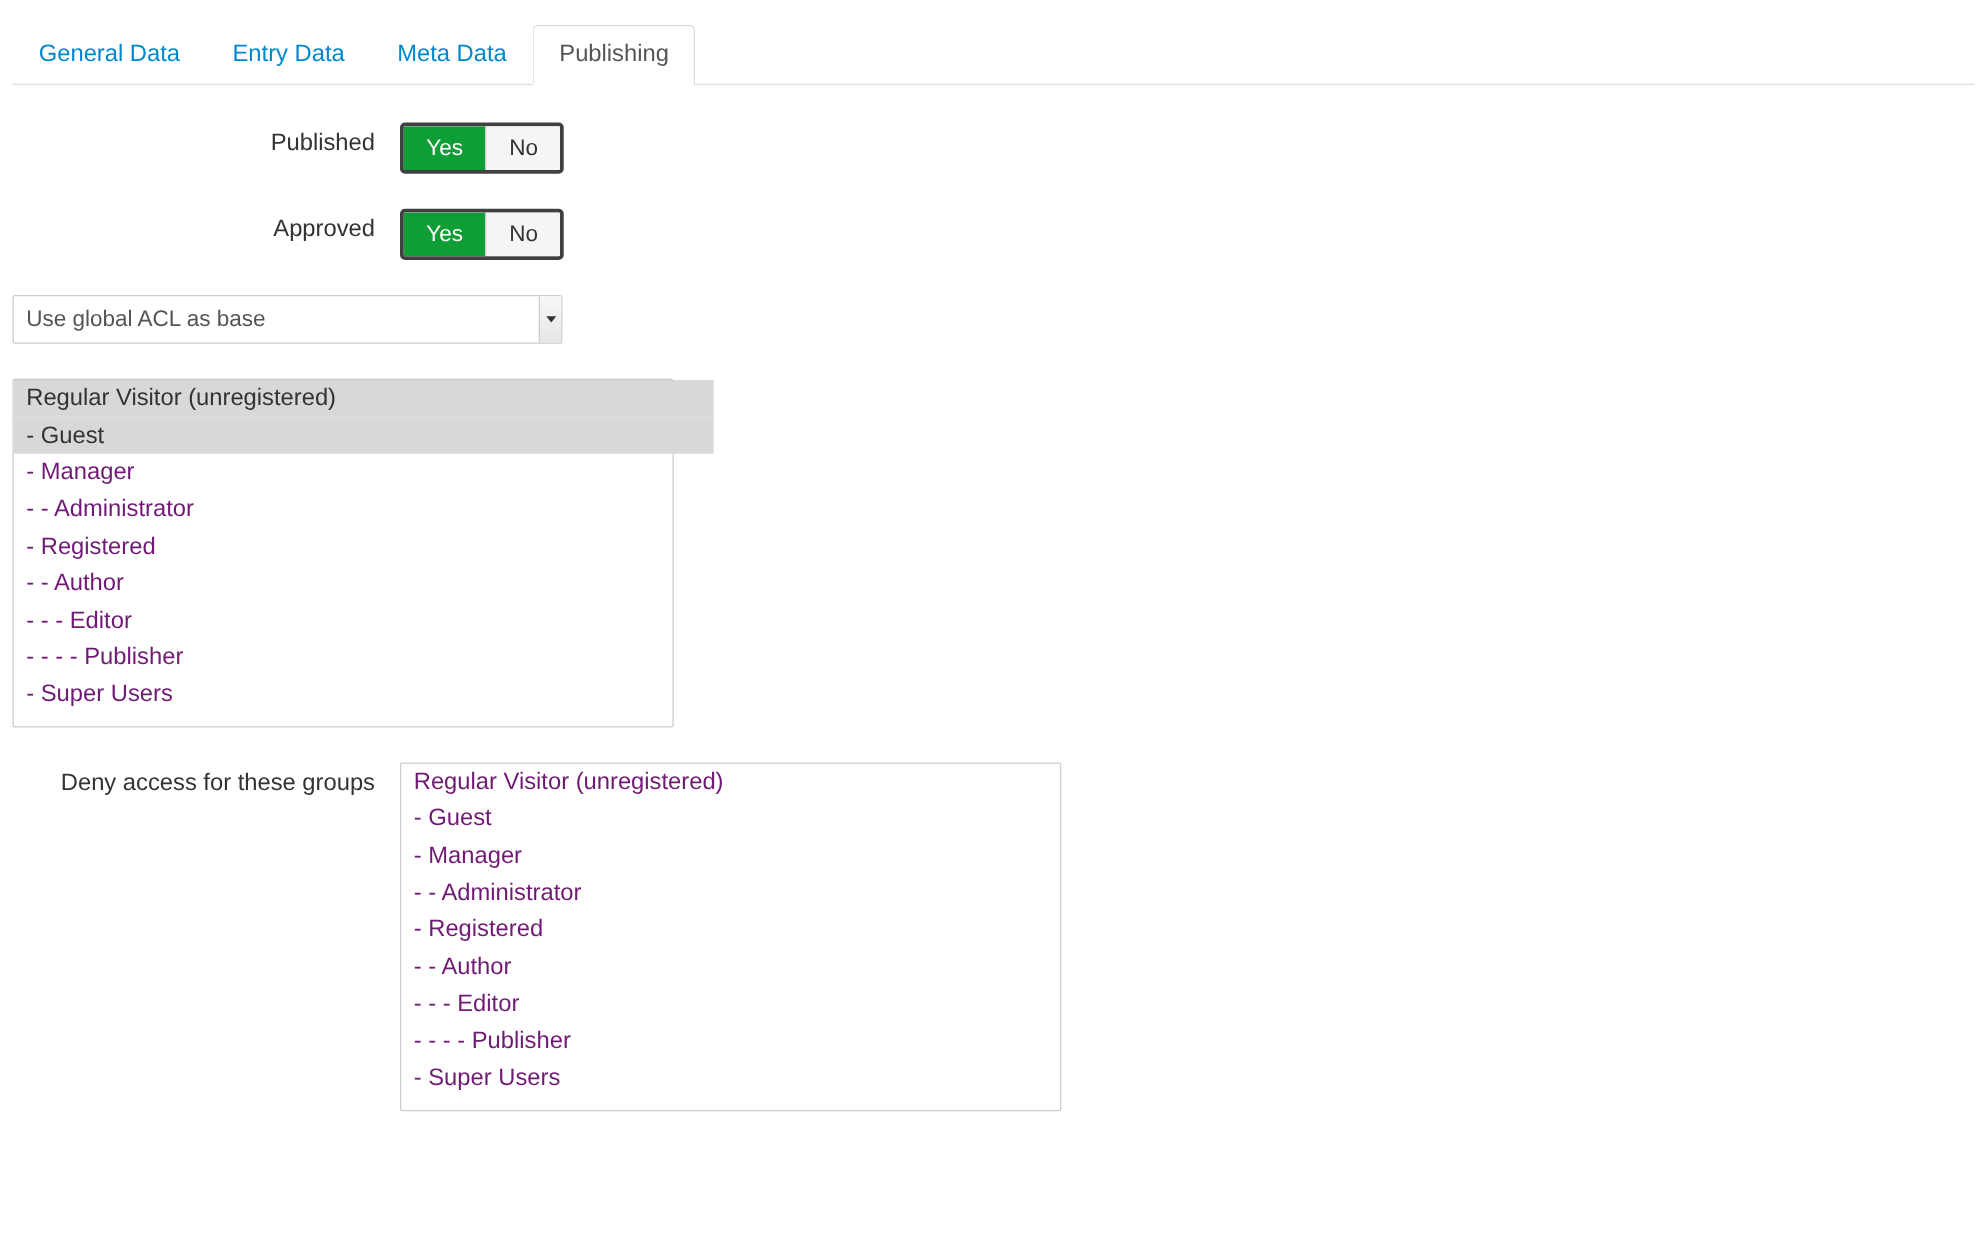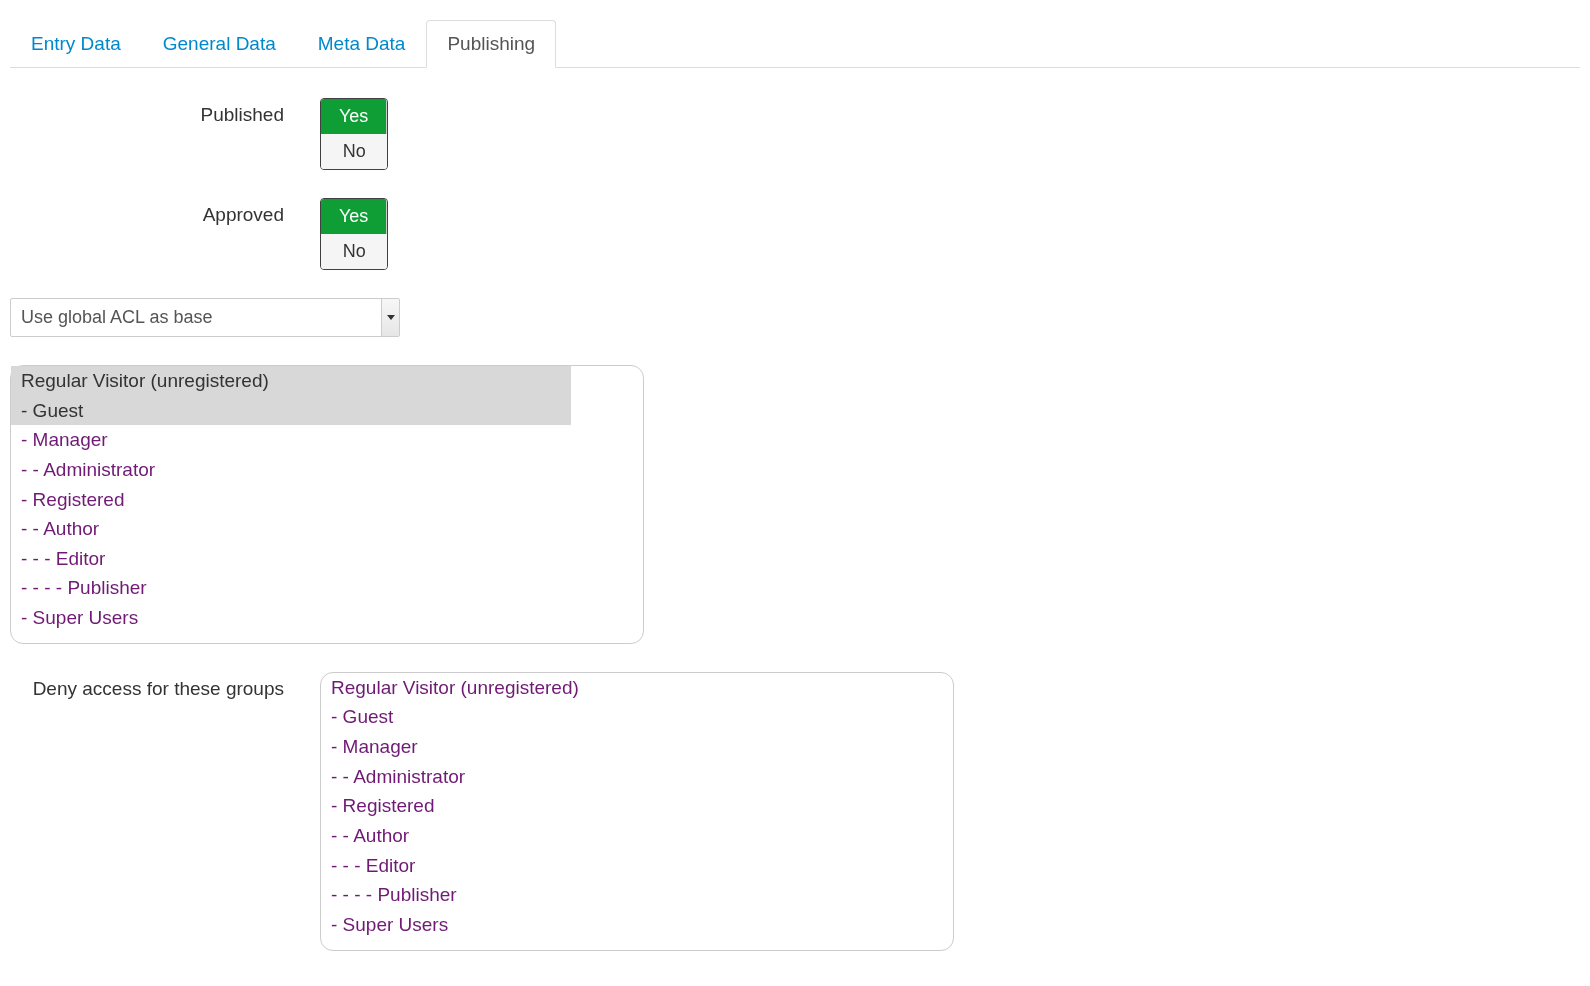--- a/index.html
+++ b/index.html
@@ -36,34 +36,33 @@
       border-bottom: 1px solid #fff;
     }
     .form-row {
       display: flex;
       align-items: flex-start;
       margin-bottom: 28px;
     }
     .form-label {
       width: 310px;
       text-align: right;
-      padding-right: 36px;
+      padding-right: 20px;
       padding-top: 6px;
       color: #333;
       font-size: 19px;
     }
     .form-control {
       flex: 0 0 auto;
     }
     .toggle-group {
       display: inline-flex;
-      border: 1px solid #404040;
+      border: 3px solid #404040;
       border-radius: 4px;
       overflow: hidden;
-      flex-direction: column;
     }
     .toggle-btn {
       padding: 7px 18px;
       font-size: 18px;
       cursor: pointer;
       background: #f5f5f5;
       color: #333;
       border: none;
       border-right: 1px solid #ccc;
     }
@@ -72,21 +71,21 @@
     }
     .toggle-btn.active-yes {
       background: #0f9d36;
       color: #fff;
     }
     .select-wrapper {
       position: relative;
       display: inline-block;
     }
     .select {
-      width: 390px;
+      width: 440px;
       padding: 8px 30px 8px 10px;
       font-size: 18px;
       color: #555;
       border: 1px solid #ccc;
       border-radius: 2px;
       background: #fff;
       appearance: none;
       -webkit-appearance: none;
       cursor: pointer;
     }
@@ -105,23 +104,23 @@
     }
     .select-arrow::after {
       content: "";
       width: 0;
       height: 0;
       border-left: 4px solid transparent;
       border-right: 4px solid transparent;
       border-top: 5px solid #333;
     }
     .multiselect {
-      width: 634px;
+      width: 529px;
       border: 1px solid #ccc;
-      border-radius: 13px;
+      border-radius: 2px;
       padding: 0;
       background: #fff;
     }
     .multiselect-inner {
       width: 560px;
       min-height: 250px;
       padding-bottom: 10px;
     }
     .multiselect-option {
       padding: 2px 10px;
@@ -132,22 +131,22 @@
     }
     .multiselect-option.selected {
       background: #d8d8d8;
       color: #333;
     }
   </style>
 </head>
 <body>
 
 <div class="tabs">
+  <div class="tab">General Data</div>
   <div class="tab">Entry Data</div>
-  <div class="tab">General Data</div>
   <div class="tab">Meta Data</div>
   <div class="tab active">Publishing</div>
 </div>
 
 <div class="form-row">
   <div class="form-label">Published</div>
   <div class="form-control">
     <div class="toggle-group">
       <button class="toggle-btn active-yes">Yes</button>
       <button class="toggle-btn">No</button>

